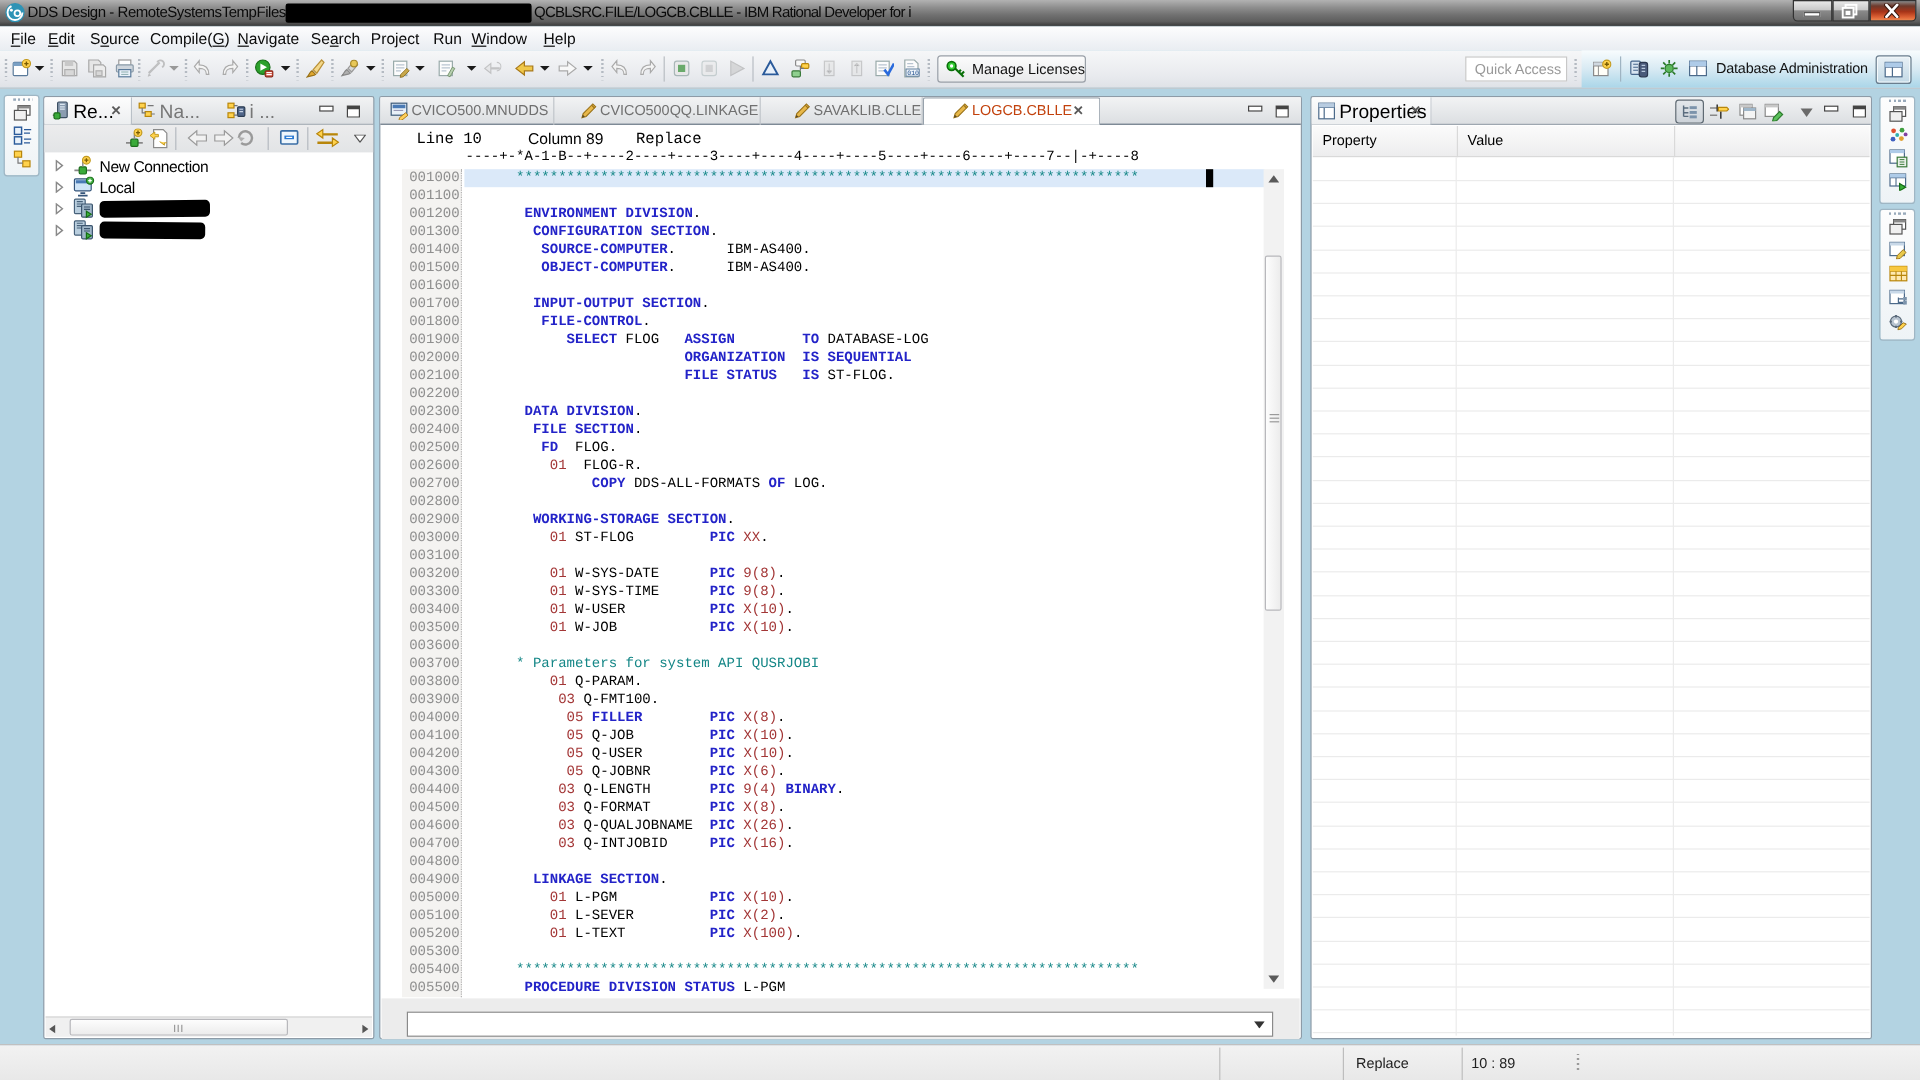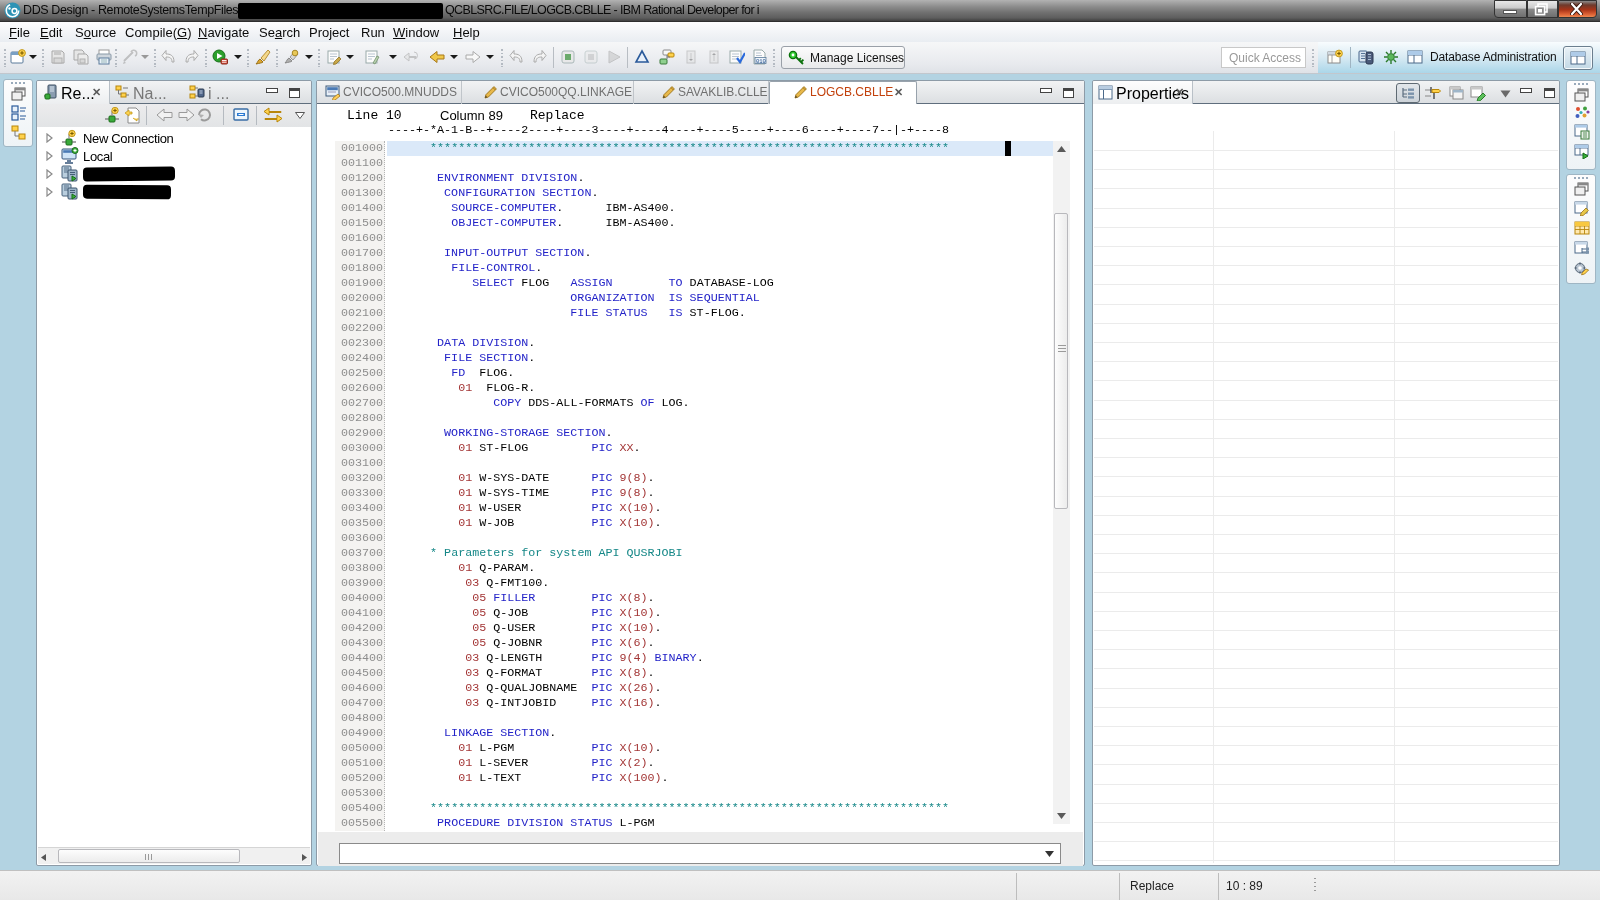--- a/index.html
+++ b/index.html
@@ -57,21 +57,21 @@
 .edtab { position:absolute; top:0; height:23px; border-right:1px solid #c0c5ca; }
 .edtabtxt { position:absolute; top:4px; font-size:12px; color:#707070; white-space:nowrap; }
 #edactive { position:absolute; left:452px; top:0; width:148px; height:23px; background:#fff; border:1px solid #98a2ac; border-bottom:none; border-radius:2px 2px 0 0; }
 #formatline { position:absolute; left:30px; top:27px; font-size:13px; color:#000; white-space:pre; font-family:"Liberation Mono",monospace; }
 #ruler { position:absolute; left:71px; top:42px; font-size:11.7px; line-height:14px; color:#000; white-space:pre; font-family:"Liberation Mono",monospace; }
 #gutter { position:absolute; left:18px; top:60px; width:50px; height:690px; background:#f4f3f1; border-right:1px dotted #b5b5b5; }
 #gutternums { position:absolute; left:24px; top:60px; font-size:11.7px; line-height:15px; color:#8e8e8e; white-space:pre; font-family:"Liberation Mono",monospace; }
 #codearea { position:absolute; left:71px; top:60px; font-size:11.7px; line-height:15px; color:#000; white-space:pre; font-family:"Liberation Mono",monospace; }
 #hlrow { position:absolute; left:70px; top:60px; width:667px; height:15px; background:#dbe9f9; }
 #cursor { position:absolute; left:688px; top:60px; width:6px; height:15px; background:#000; }
-.b { color:#2323c8; } .r { color:#a33636; } .t { color:#158787; }
+.b { color:#2323c8;font-weight:bold; } .r { color:#a33636; } .t { color:#158787; }
 #vsb { position:absolute; right:14px; top:60px; width:17px; height:683px; background:#f2f2f2; }
 #vsbthumb { position:absolute; left:1px; top:72px; width:14px; height:296px; background:linear-gradient(90deg,#fdfdfd,#ececec); border:1px solid #b8b8bc; border-radius:2px; }
 #cmdline { position:absolute; left:22px; bottom:1px; width:722px; height:21px; background:#fff; border:1px solid #8a8a8a; }
 
 
 #props { left:1092px; top:80px; width:468px; height:786px; }
 #phead { position:absolute; left:1px; top:24px; right:1px; height:26px; background:linear-gradient(#fbfbfb,#ededee); border-bottom:1px solid #d9d9d9; }
 .pcol { position:absolute; top:0; width:1px; height:26px; background:#d9d9d9; }
 .prow { position:absolute; left:1px; right:1px; height:1px; background:#ebebeb; }
 
@@ -649,20 +649,26 @@
       </svg>
     <svg style="position:absolute;left:407px;top:9px" width="11" height="8" viewBox="0 0 11 8">
         <path d="M0.5 0.5 H10.5 L5.5 7.5 Z" fill="#6a6a6a"></path>
       </svg>
     <div class="minmax" style="left:427px">
         <div style="width:12px;height:5px;border:1px solid #444;background:#fff"></div>
       </div>
     <div class="minmax" style="left:451px">
         <div style="width:11px;height:10px;border:1px solid #444;border-top:3px solid #444;background:#fff"></div>
       </div>
+    <div id="phead">
+      <div style="position:absolute;left:8px;top:5px;font-size:12px;color:#000">Property</div>
+      <div style="position:absolute;left:129px;top:5px;font-size:12px;color:#000">Value</div>
+      <div class="pcol" style="left:120px"></div>
+      <div class="pcol" style="left:301px"></div>
+    </div>
     <div id="prows">
         <div class="prow" style="top:69.0px"></div>
         <div class="prow" style="top:88.2px"></div>
         <div class="prow" style="top:107.4px"></div>
         <div class="prow" style="top:126.6px"></div>
         <div class="prow" style="top:145.8px"></div>
         <div class="prow" style="top:165.0px"></div>
         <div class="prow" style="top:184.2px"></div>
         <div class="prow" style="top:203.4px"></div>
         <div class="prow" style="top:222.6px"></div>

